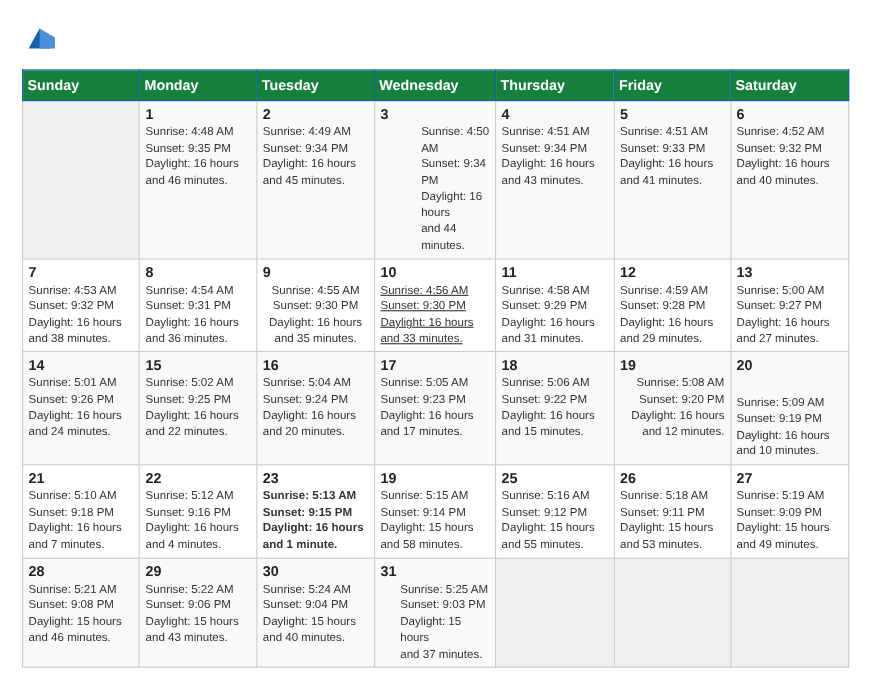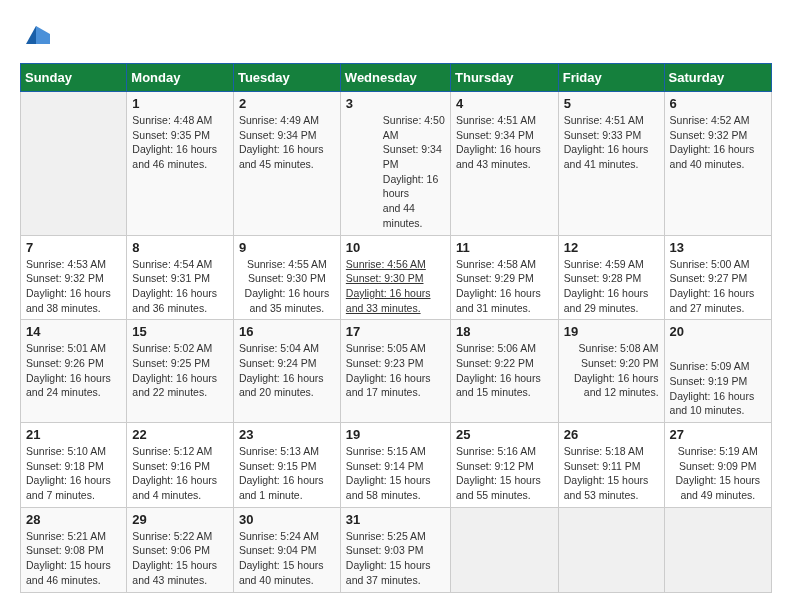--- a/index.html
+++ b/index.html
@@ -284,21 +284,21 @@
         </td>
         <td>
           <span class="day-num">22</span>
           <div class="day-info" style="white-space: pre-line;">Sunrise: 5:12 AM
 Sunset: 9:16 PM
 Daylight: 16 hours
 and 4 minutes.</div>
         </td>
         <td>
           <span class="day-num">23</span>
-          <div class="day-info" style="white-space: pre-line;">Sunrise: 5:13 AM
+          <div class="day-info" style="white-space: pre-line; font-weight: bold;">Sunrise: 5:13 AM
 Sunset: 9:15 PM
 Daylight: 16 hours
 and 1 minute.</div>
         </td>
         <td>
           <span class="day-num">19</span>
           <div class="day-info" style="white-space: pre-line;">Sunrise: 5:15 AM
 Sunset: 9:14 PM
 Daylight: 15 hours
 and 58 minutes.</div>
@@ -312,21 +312,21 @@
         </td>
         <td>
           <span class="day-num">26</span>
           <div class="day-info" style="white-space: pre-line;">Sunrise: 5:18 AM
 Sunset: 9:11 PM
 Daylight: 15 hours
 and 53 minutes.</div>
         </td>
         <td>
           <span class="day-num">27</span>
-          <div class="day-info" style="white-space: pre-line; text-align: center;">Sunrise: 5:19 AM
+          <div class="day-info" style="white-space: pre-line;">Sunrise: 5:19 AM
 Sunset: 9:09 PM
 Daylight: 15 hours
 and 49 minutes.</div>
         </td>
       </tr>
       <tr>
         <td>
           <span class="day-num">28</span>
           <div class="day-info" style="white-space: pre-line;">Sunrise: 5:21 AM
 Sunset: 9:08 PM
@@ -342,21 +342,21 @@
         </td>
         <td>
           <span class="day-num">30</span>
           <div class="day-info" style="white-space: pre-line;">Sunrise: 5:24 AM
 Sunset: 9:04 PM
 Daylight: 15 hours
 and 40 minutes.</div>
         </td>
         <td>
           <span class="day-num">31</span>
-          <div class="day-info" style="white-space: pre-line;">Sunrise: 5:25 AM
+          <div class="day-info" style="white-space: pre-line; margin-left: 18px;">Sunrise: 5:25 AM
 Sunset: 9:03 PM
 Daylight: 15 hours
 and 37 minutes.</div>
         </td>
         <td class="empty-cell"></td>
         <td class="empty-cell"></td>
         <td class="empty-cell"></td>
       </tr>
     </tbody>
 </table>

